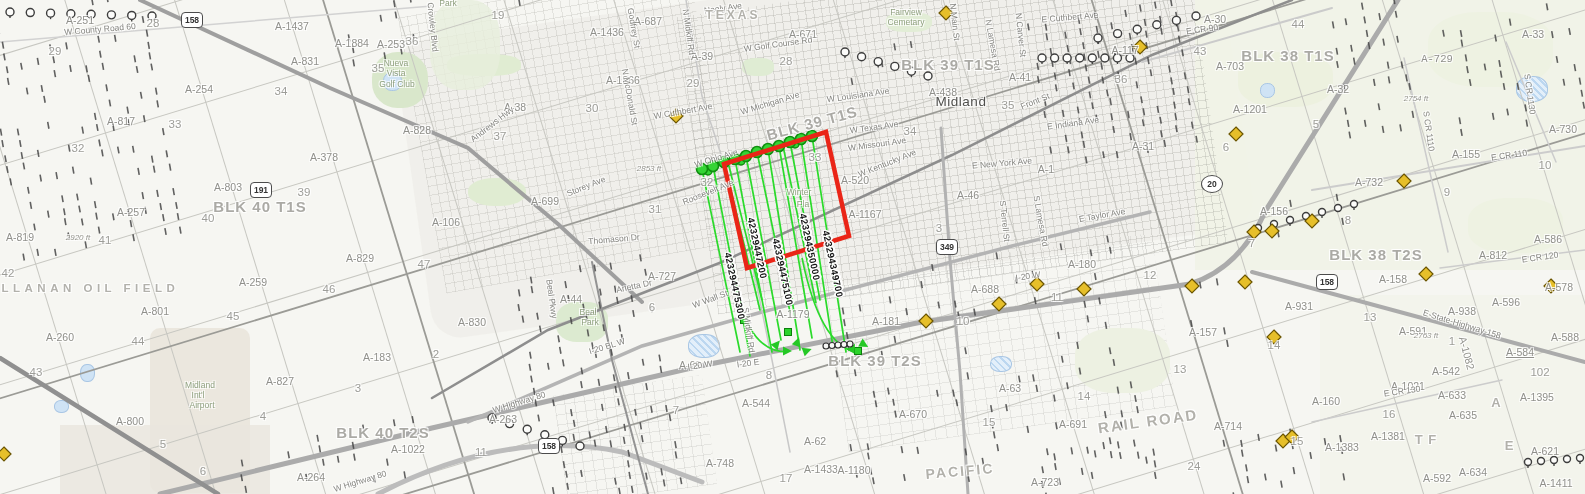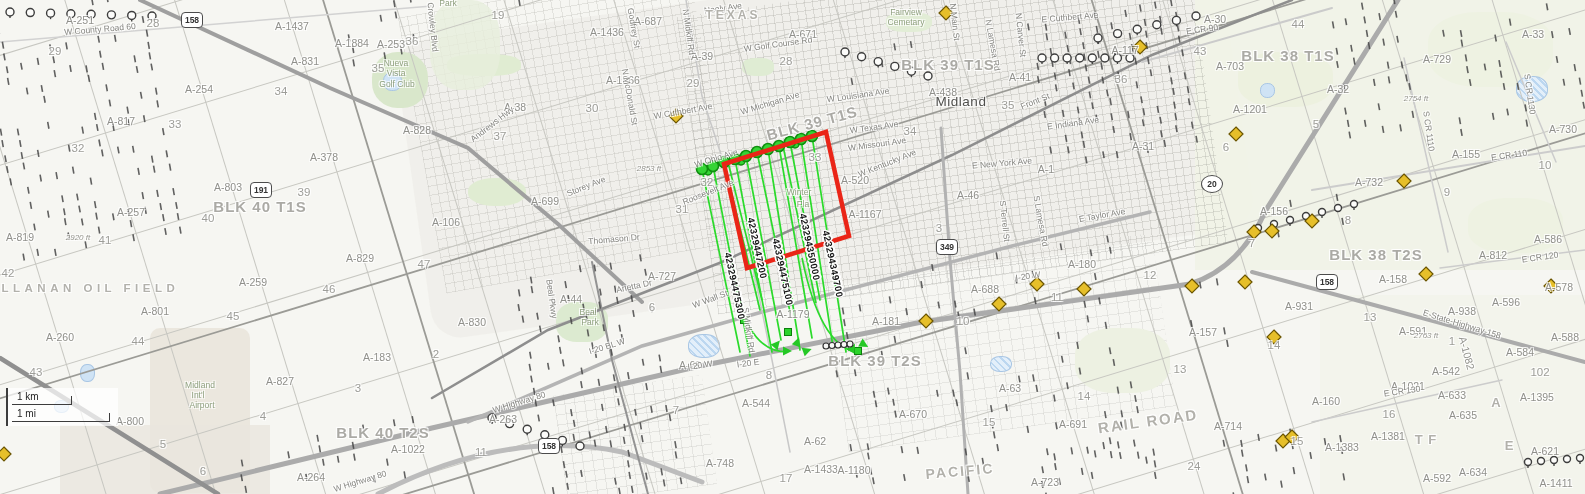--- a/index.html
+++ b/index.html
@@ -824,21 +824,21 @@
       <div class="lbl sec" style="left: 36px; top: 372px; transform: translate(-50%, -50%) rotate(0deg);">43</div>
       <div class="lbl sec" style="left: 138px; top: 341px; transform: translate(-50%, -50%) rotate(0deg);">44</div>
       <div class="lbl sec" style="left: 233px; top: 316px; transform: translate(-50%, -50%) rotate(0deg);">45</div>
       <div class="lbl sec" style="left: 329px; top: 289px; transform: translate(-50%, -50%) rotate(0deg);">46</div>
       <div class="lbl sec" style="left: 424px; top: 264px; transform: translate(-50%, -50%) rotate(0deg);">47</div>
       <div class="lbl sec" style="left: 436px; top: 354px; transform: translate(-50%, -50%) rotate(0deg);">2</div>
       <div class="lbl sec" style="left: 498px; top: 15px; transform: translate(-50%, -50%) rotate(0deg);">19</div>
       <div class="lbl sec" style="left: 412px; top: 41px; transform: translate(-50%, -50%) rotate(0deg);">36</div>
       <div class="lbl sec" style="left: 500px; top: 136px; transform: translate(-50%, -50%) rotate(0deg);">37</div>
       <div class="lbl sec" style="left: 592px; top: 108px; transform: translate(-50%, -50%) rotate(0deg);">30</div>
-      <div class="lbl sec" style="left: 682px; top: 209px; transform: translate(-50%, -50%) rotate(0deg);">31</div>
+      <div class="lbl sec" style="left: 655px; top: 209px; transform: translate(-50%, -50%) rotate(0deg);">31</div>
       <div class="lbl sec" style="left: 786px; top: 61px; transform: translate(-50%, -50%) rotate(0deg);">28</div>
       <div class="lbl sec" style="left: 693px; top: 83px; transform: translate(-50%, -50%) rotate(0deg);">29</div>
       <div class="lbl sec" style="left: 815px; top: 157px; transform: translate(-50%, -50%) rotate(0deg);">33</div>
       <div class="lbl sec" style="left: 707px; top: 182px; transform: translate(-50%, -50%) rotate(0deg);">32</div>
       <div class="lbl sec" style="left: 910px; top: 131px; transform: translate(-50%, -50%) rotate(0deg);">34</div>
       <div class="lbl sec" style="left: 1008px; top: 105px; transform: translate(-50%, -50%) rotate(0deg);">35</div>
       <div class="lbl sec" style="left: 1121px; top: 79px; transform: translate(-50%, -50%) rotate(0deg);">36</div>
       <div class="lbl sec" style="left: 939px; top: 228px; transform: translate(-50%, -50%) rotate(0deg);">3</div>
       <div class="lbl sec" style="left: 1298px; top: 24px; transform: translate(-50%, -50%) rotate(0deg);">44</div>
       <div class="lbl sec" style="left: 1200px; top: 51px; transform: translate(-50%, -50%) rotate(0deg);">43</div>
@@ -918,21 +918,21 @@
       <div class="lbl abs" style="left: 886px; top: 321px; transform: translate(-50%, -50%) rotate(0deg);">A-181</div>
       <div class="lbl abs" style="left: 793px; top: 314px; transform: translate(-50%, -50%) rotate(0deg);">A-1179</div>
       <div class="lbl abs" style="left: 1203px; top: 332px; transform: translate(-50%, -50%) rotate(0deg);">A-157</div>
       <div class="lbl abs" style="left: 1299px; top: 306px; transform: translate(-50%, -50%) rotate(0deg);">A-931</div>
       <div class="lbl abs" style="left: 1393px; top: 279px; transform: translate(-50%, -50%) rotate(0deg);">A-158</div>
       <div class="lbl abs" style="left: 1493px; top: 255px; transform: translate(-50%, -50%) rotate(0deg);">A-812</div>
       <div class="lbl abs" style="left: 1559px; top: 287px; transform: translate(-50%, -50%) rotate(0deg);">A-578</div>
       <div class="lbl abs" style="left: 1413px; top: 331px; transform: translate(-50%, -50%) rotate(0deg);">A-591</div>
       <div class="lbl abs" style="left: 1462px; top: 311px; transform: translate(-50%, -50%) rotate(0deg);">A-938</div>
       <div class="lbl abs" style="left: 1506px; top: 302px; transform: translate(-50%, -50%) rotate(0deg);">A-596</div>
-      <div class="lbl abs" style="left: 1520px; top: 352px; transform: translate(-50%, -50%) rotate(0deg);">A-584</div>
+      <div class="lbl abs" style="left: 1520px; top: 352px; transform: translate(-50%, -50%) rotate(0deg); text-decoration: underline;">A-584</div>
       <div class="lbl abs" style="left: 1565px; top: 337px; transform: translate(-50%, -50%) rotate(0deg);">A-588</div>
       <div class="lbl abs" style="left: 1408px; top: 386px; transform: translate(-50%, -50%) rotate(0deg);">A-1021</div>
       <div class="lbl abs" style="left: 1446px; top: 371px; transform: translate(-50%, -50%) rotate(0deg);">A-542</div>
       <div class="lbl abs" style="left: 1452px; top: 395px; transform: translate(-50%, -50%) rotate(0deg);">A-633</div>
       <div class="lbl abs" style="left: 1463px; top: 415px; transform: translate(-50%, -50%) rotate(0deg);">A-635</div>
       <div class="lbl abs" style="left: 1537px; top: 397px; transform: translate(-50%, -50%) rotate(0deg);">A-1395</div>
       <div class="lbl abs" style="left: 1326px; top: 401px; transform: translate(-50%, -50%) rotate(0deg);">A-160</div>
       <div class="lbl abs" style="left: 1342px; top: 447px; transform: translate(-50%, -50%) rotate(0deg);">A-1383</div>
       <div class="lbl abs" style="left: 1388px; top: 436px; transform: translate(-50%, -50%) rotate(0deg);">A-1381</div>
       <div class="lbl abs" style="left: 1228px; top: 426px; transform: translate(-50%, -50%) rotate(0deg);">A-714</div>
@@ -943,21 +943,21 @@
       <div class="lbl abs" style="left: 1020px; top: 77px; transform: translate(-50%, -50%) rotate(0deg);">A-41</div>
       <div class="lbl abs" style="left: 943px; top: 92px; transform: translate(-50%, -50%) rotate(0deg);">A-438</div>
       <div class="lbl abs" style="left: 1046px; top: 169px; transform: translate(-50%, -50%) rotate(0deg);">A-1</div>
       <div class="lbl abs" style="left: 960px; top: 195px; transform: translate(-50%, -50%) rotate(0deg); margin-left: 8px;">A-46</div>
       <div class="lbl abs" style="left: 865px; top: 214px; transform: translate(-50%, -50%) rotate(0deg);">A-1167</div>
       <div class="lbl abs" style="left: 855px; top: 180px; transform: translate(-50%, -50%) rotate(0deg);">A-520</div>
       <div class="lbl abs" style="left: 1143px; top: 146px; transform: translate(-50%, -50%) rotate(0deg);">A-31</div>
       <div class="lbl abs" style="left: 1125px; top: 50px; transform: translate(-50%, -50%) rotate(0deg);">A-117</div>
       <div class="lbl abs" style="left: 1215px; top: 19px; transform: translate(-50%, -50%) rotate(0deg);">A-30</div>
       <div class="lbl abs" style="left: 1533px; top: 34px; transform: translate(-50%, -50%) rotate(0deg);">A-33</div>
-      <div class="lbl abs" style="left: 1437px; top: 59px; transform: translate(-50%, -50%) rotate(0deg);">A-729</div>
+      <div class="lbl abs" style="left: 1437px; top: 59px; transform: translate(-50%, -50%) rotate(0deg); font-family: Liberation Mono, monospace;">A-729</div>
       <div class="lbl abs" style="left: 1230px; top: 66px; transform: translate(-50%, -50%) rotate(0deg);">A-703</div>
       <div class="lbl abs" style="left: 1338px; top: 89px; transform: translate(-50%, -50%) rotate(0deg);">A-32</div>
       <div class="lbl abs" style="left: 1250px; top: 109px; transform: translate(-50%, -50%) rotate(0deg);">A-1201</div>
       <div class="lbl abs" style="left: 1563px; top: 129px; transform: translate(-50%, -50%) rotate(0deg);">A-730</div>
       <div class="lbl abs" style="left: 1466px; top: 154px; transform: translate(-50%, -50%) rotate(0deg);">A-155</div>
       <div class="lbl abs" style="left: 1369px; top: 182px; transform: translate(-50%, -50%) rotate(0deg);">A-732</div>
       <div class="lbl abs" style="left: 1274px; top: 211px; transform: translate(-50%, -50%) rotate(0deg);">A-156</div>
       <div class="lbl abs" style="left: 1548px; top: 239px; transform: translate(-50%, -50%) rotate(0deg);">A-586</div>
       <div class="lbl abs" style="left: 1467px; top: 353px; transform: translate(-50%, -50%) rotate(75deg);">A-1082</div>
       <div class="lbl str" style="left: 100px; top: 29px; transform: translate(-50%, -50%) rotate(-5deg);">W County Road 60</div>
@@ -1044,21 +1044,13 @@
       <div class="lbl api" style="left: 826px; top: 225px; transform: rotate(78deg); transform-origin: 0px 50%;">423294349700</div>
     </div>
   <div id="shields">
       <div class="shield s" style="left: 192px; top: 20px;">158</div>
       <div class="shield s" style="left: 261px; top: 190px;">191</div>
       <div class="shield s" style="left: 947px; top: 247px;">349</div>
       <div class="shield s" style="left: 549px; top: 446px;">158</div>
       <div class="shield s" style="left: 1327px; top: 282px;">158</div>
       <div class="shield i" style="left: 1212px; top: 184px;">20</div>
     </div>
-  <div id="scalebar">
-    <div class="sb-line sb-km">
-        <span>1 km</span>
-      </div>
-    <div class="sb-line sb-mi">
-        <span>1 mi</span>
-      </div>
-  </div>
 </div>
 
 </body></html>

